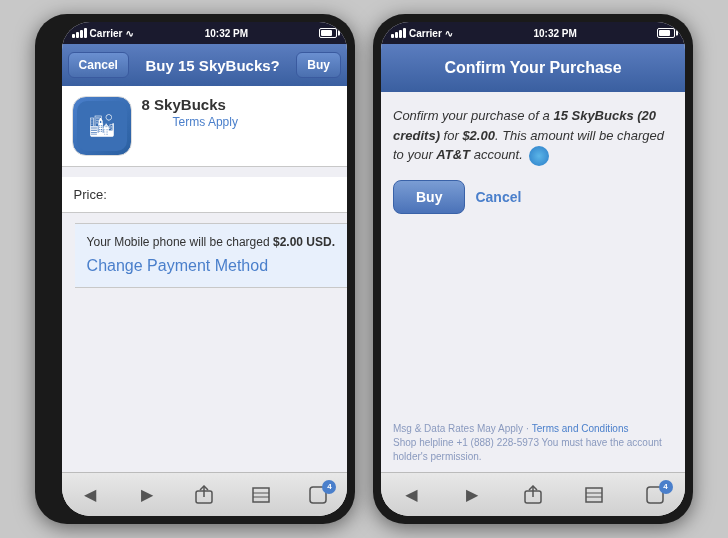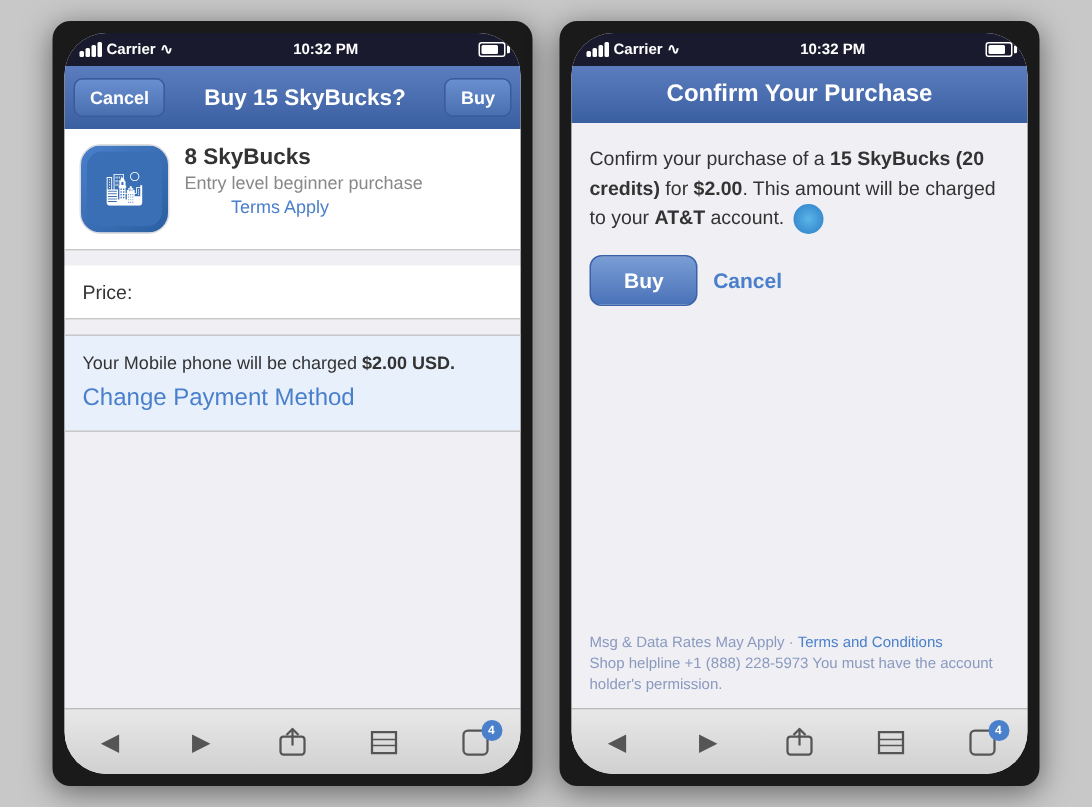--- a/index.html
+++ b/index.html
@@ -11,25 +11,26 @@
       align-items: center;
       justify-content: center;
       gap: 18px;
       font-family: -apple-system, 'Helvetica Neue', Arial, sans-serif;
     }
 
     .phone {
       width: 320px;
       height: 510px;
       background: #1a1a1a;
-      border-radius: 12px;
+      border-radius: 32px;
       padding: 8px;
       box-shadow: 0 4px 20px rgba(0,0,0,0.5);
       display: flex;
       flex-direction: column;
+      align-items: flex-end;
     }
 
     .phone-inner {
       flex: 1;
       background: #fff;
       border-radius: 28px;
       overflow: hidden;
       display: flex;
       flex-direction: column;
     }
@@ -183,20 +184,21 @@
     
     .charge-section {
       background: #e8f0fc;
       padding: 10px 12px;
       border-top: 1px solid #c8c8c8;
       border-bottom: 1px solid #c8c8c8;
       margin-top: 10px;
       font-size: 12px;
       color: #333;
       line-height: 1.4;
+      margin-left: 13px;
     }
     .change-payment {
       color: #4a7fcb;
       font-size: 16px;
       cursor: pointer;
       margin-top: 4px;
     }
 
     
     .tab-bar {
@@ -226,21 +228,21 @@
       font-size: 8px;
       width: 14px; height: 14px;
       border-radius: 50%;
       display: flex; align-items: center; justify-content: center;
       font-weight: 700;
     }
 
     
     .confirm-nav {
       background: linear-gradient(to bottom, #5b7dbf, #3a5fa0);
-      height: 38px;
+      height: 48px;
       display: flex;
       align-items: center;
       justify-content: center;
       padding: 0 10px;
     }
     .confirm-nav-title {
       color: #fff;
       font-size: 16px;
       font-weight: 700;
     }
@@ -249,20 +251,21 @@
       flex: 1;
       background: #efeff4;
       padding: 14px 12px;
     }
 
     .confirm-text {
       font-size: 13px;
       color: #333;
       line-height: 1.5;
       margin-bottom: 14px;
+      font-style: italic;
     }
     .confirm-text strong { font-weight: 700; }
     .att-globe {
       width: 20px; height: 20px;
       border-radius: 50%;
       background: radial-gradient(circle, #5bb5e8, #2a7cc7);
       display: inline-block;
       vertical-align: middle;
       margin-left: 3px;
     }
@@ -348,21 +351,20 @@
 
       <div class="product-section">
         <div class="product-icon">
           <svg width="50" height="50" viewBox="0 0 50 50">
             <rect width="50" height="50" rx="10" fill="#3a6fb5"></rect>
             <text x="25" y="32" text-anchor="middle" fill="white" font-size="22">🏙</text>
           </svg>
         </div>
         <div class="product-info">
           <div class="product-name">8 SkyBucks</div>
-          <div class="product-desc">Entry level beginner purchase</div>
           <div class="terms-link">Terms Apply</div>
         </div>
       </div>
 
       <div class="price-section">
         <span class="price-label">Price:</span>
       </div>
 
       <div class="charge-section">
         <div>

